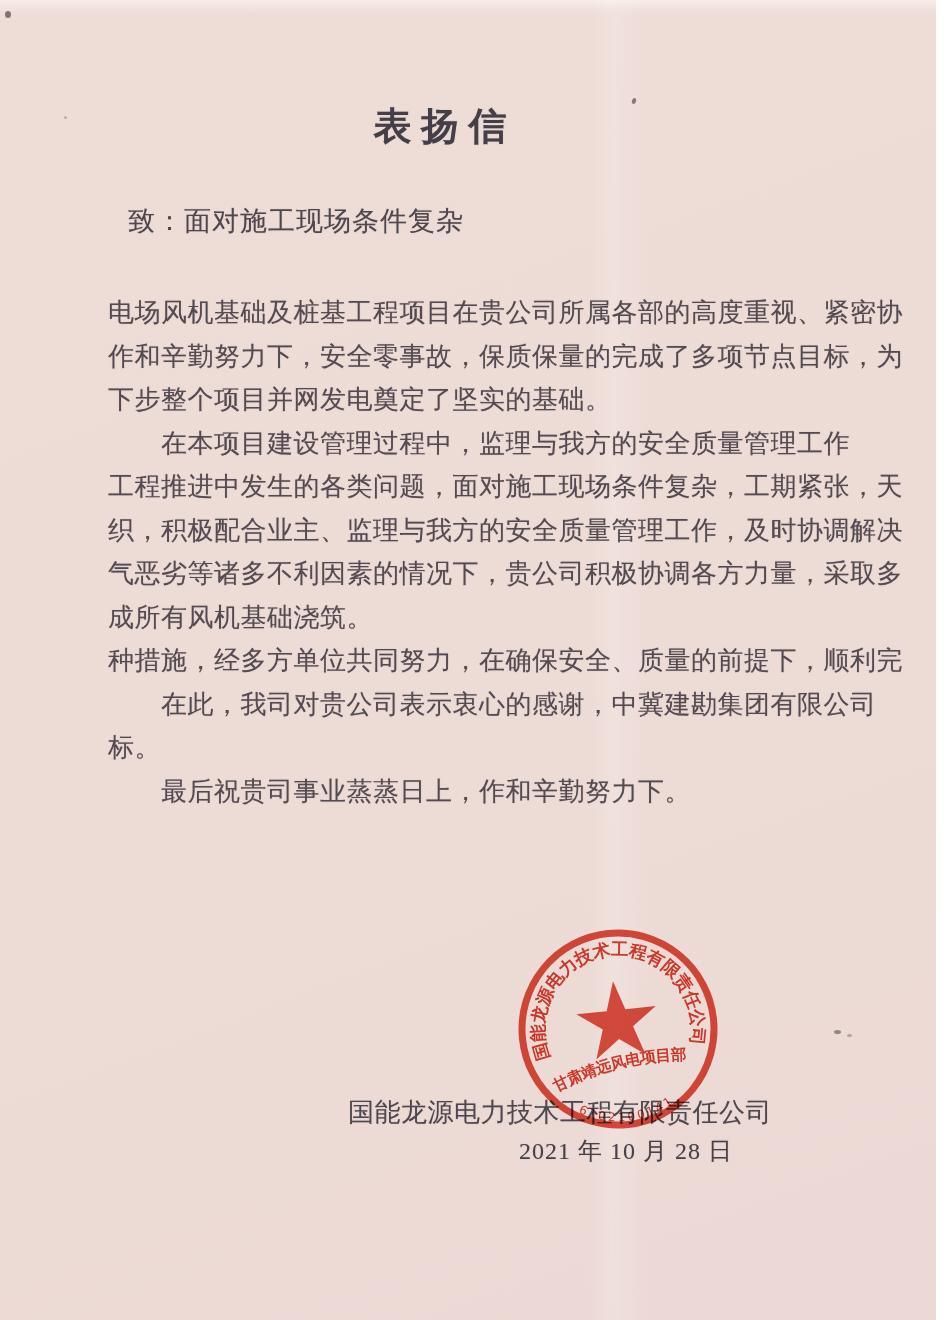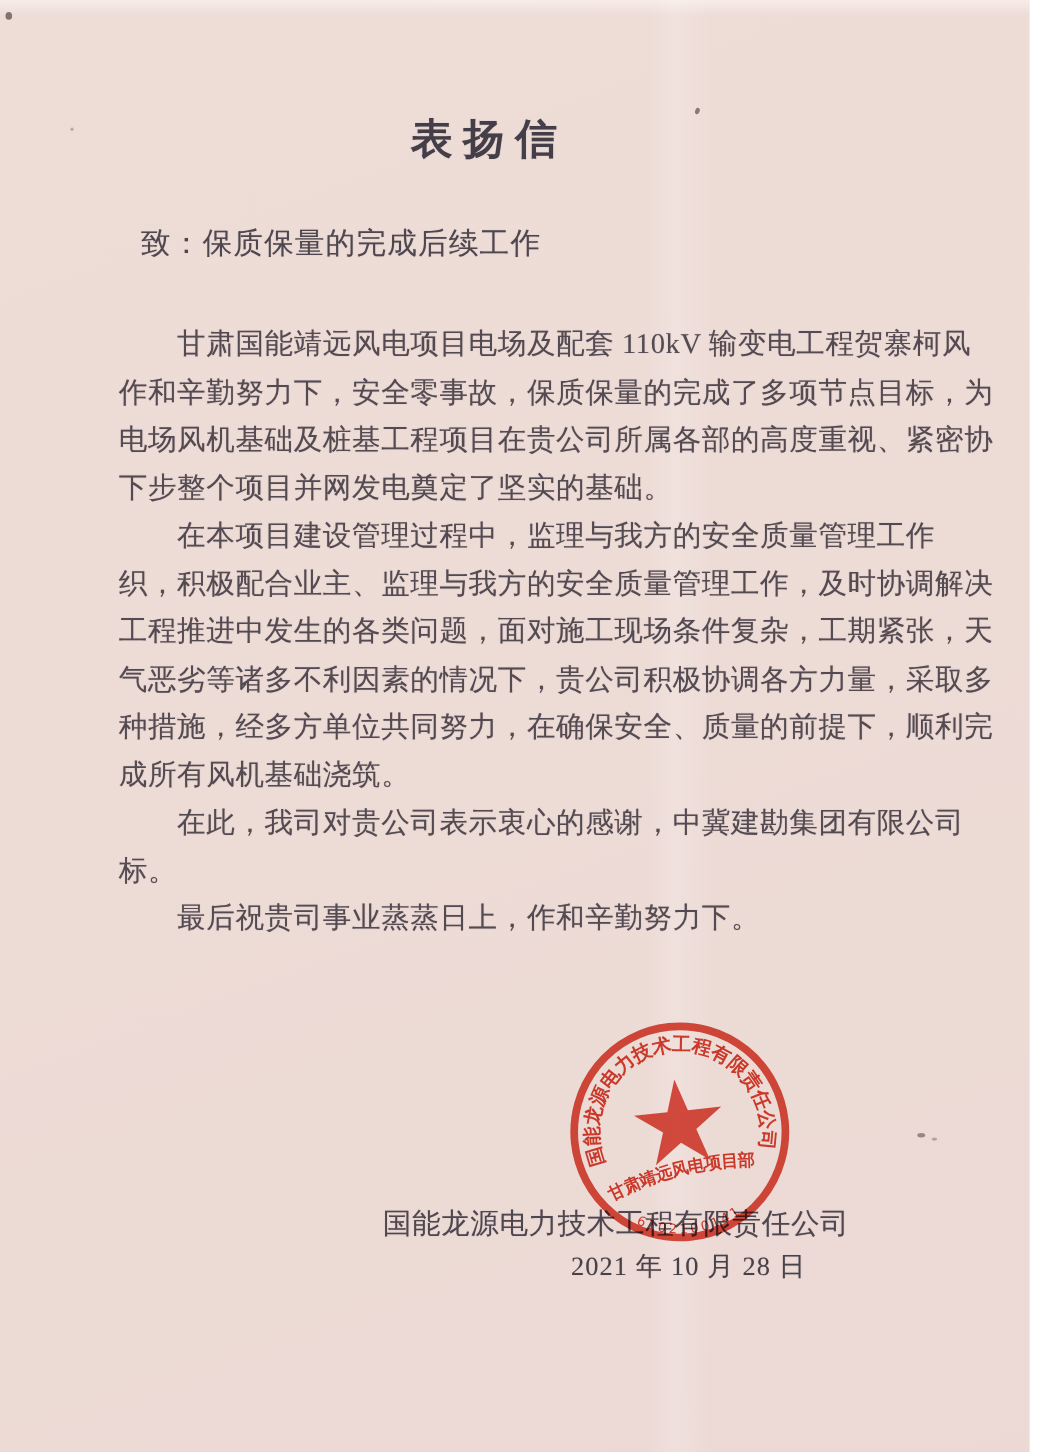--- a/index.html
+++ b/index.html
@@ -59,33 +59,32 @@
   .s5{left:847px;top:1034px;width:5px;height:3px;opacity:.4;}
   .s6{left:946px;top:4px;width:5px;height:5px;opacity:.5;}
 </style>
 </head>
 <body>
 
 <div class="page">
 
   <div class="title">表 扬 信</div>
 
-  <div class="salutation">致：保质保量的完成后续工作</div>
+  <div class="salutation">致：面对施工现场条件复杂</div>
 
   <div class="body">
-      <div class="line">　　甘肃国能靖远风电项目电场及配套 110kV 输变电工程贺寨柯风</div>
+      <div class="line">电场风机基础及桩基工程项目在贵公司所属各部的高度重视、紧密协</div>
       <div class="line">作和辛勤努力下，安全零事故，保质保量的完成了多项节点目标，为</div>
-      <div class="line">电场风机基础及桩基工程项目在贵公司所属各部的高度重视、紧密协</div>
       <div class="line">下步整个项目并网发电奠定了坚实的基础。</div>
       <div class="line">　　在本项目建设管理过程中，监理与我方的安全质量管理工作</div>
+      <div class="line">工程推进中发生的各类问题，面对施工现场条件复杂，工期紧张，天</div>
       <div class="line">织，积极配合业主、监理与我方的安全质量管理工作，及时协调解决</div>
-      <div class="line">工程推进中发生的各类问题，面对施工现场条件复杂，工期紧张，天</div>
       <div class="line">气恶劣等诸多不利因素的情况下，贵公司积极协调各方力量，采取多</div>
+      <div class="line">成所有风机基础浇筑。</div>
       <div class="line">种措施，经多方单位共同努力，在确保安全、质量的前提下，顺利完</div>
-      <div class="line">成所有风机基础浇筑。</div>
       <div class="line">　　在此，我司对贵公司表示衷心的感谢，中冀建勘集团有限公司</div>
       <div class="line">标。</div>
       <div class="line">　　最后祝贵司事业蒸蒸日上，作和辛勤努力下。</div>
     </div>
 
   <div class="signature">国能龙源电力技术工程有限责任公司</div>
 
   <div class="date">2021 年 10 月 28 日</div>
 
   <svg class="seal" viewBox="-106 -106 212 212" aria-hidden="true">

